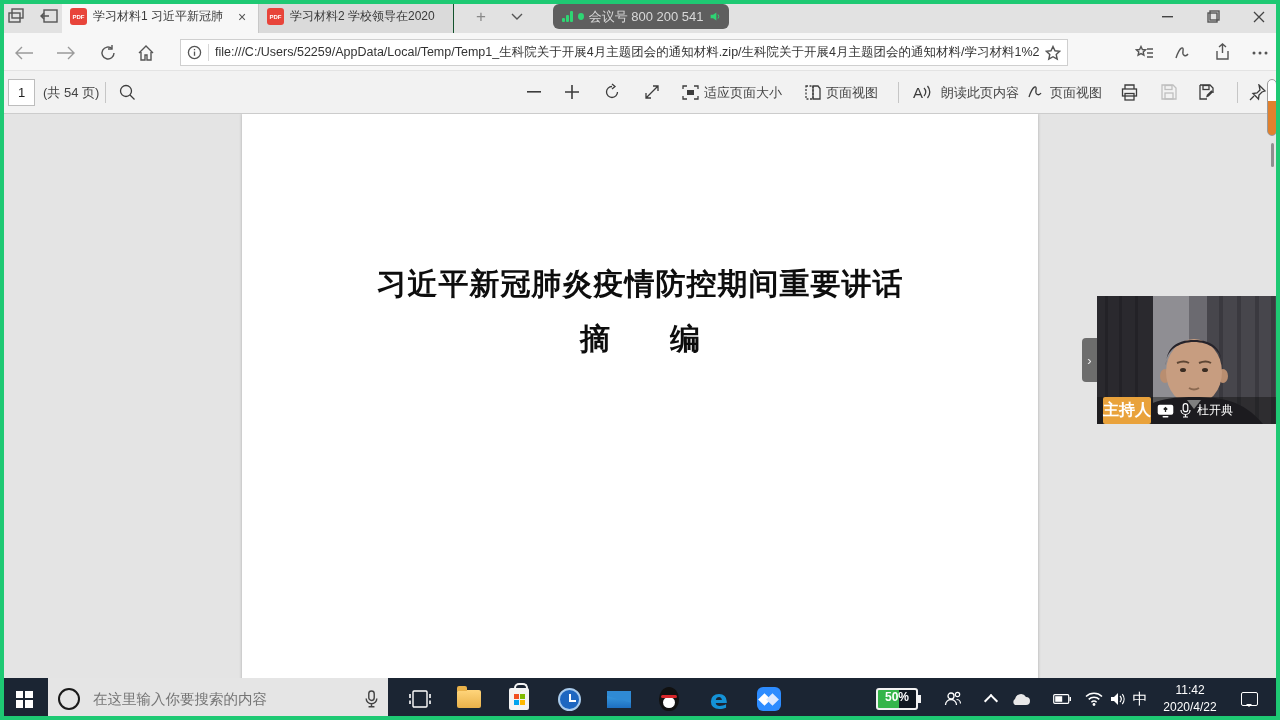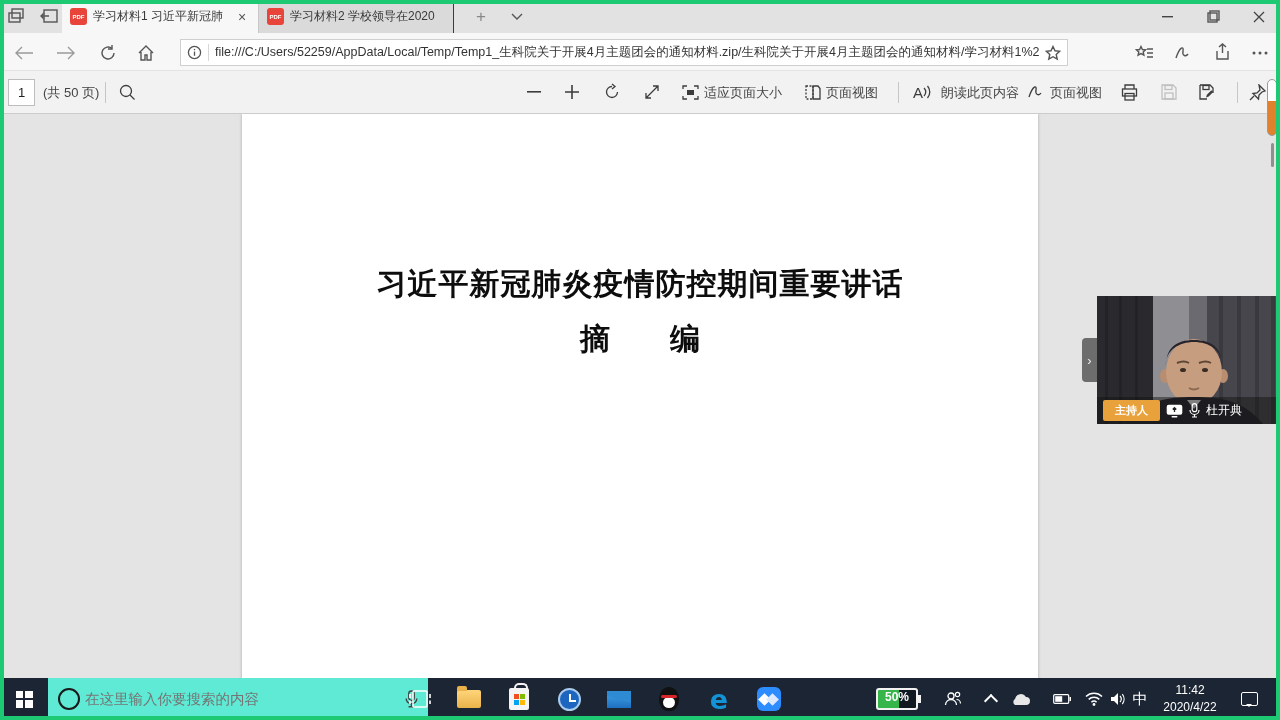--- a/index.html
+++ b/index.html
@@ -51,29 +51,29 @@
   .wm i{position:absolute;width:17px;height:17px;background:#6a6a6a;transform:rotate(45deg);border-radius:3px}
   .wm i:nth-child(1){left:4px;top:2px}
   .wm i:nth-child(2){left:20px;top:2px;background:#5c5c5c}
 
   .scrollpill{position:absolute;left:1267px;top:79px;width:10px;height:57px;border:1.5px solid #9a9a9a;border-radius:5px;background:linear-gradient(to bottom,#fdfdfd 0 38%,#e0812e 38% 100%);z-index:40}
   .scrolldash{position:absolute;left:1271px;top:143px;width:3px;height:24px;background:#8f8f8f;border-radius:2px;z-index:40}
 
   .videopanel{position:absolute;left:1097px;top:296px;width:183px;height:128px;background:#333;z-index:41;overflow:hidden}
   .videotab{position:absolute;left:1082px;top:338px;width:15px;height:44px;background:rgba(88,88,88,.85);border-radius:4px 0 0 4px;color:#eee;font-size:13px;display:flex;align-items:center;justify-content:center;z-index:41}
   .vidbar{position:absolute;left:0;right:0;bottom:0;height:27px;background:rgba(15,15,15,.45);display:flex;align-items:center;padding:0 6px;gap:6px}
-  .hostbadge{background:#e9a23b;color:#fff;font-size:11px;font-weight:bold;padding:3px 12px;border-radius:2px;white-space:nowrap}
+  .hostbadge{background:#e9a23b;color:#fff;font-size:16px;font-weight:bold;padding:3px 0;border-radius:2px;white-space:nowrap}
   .vidname{color:#fff;font-size:12px;white-space:nowrap}
 
   
   .taskbar{position:absolute;left:0;right:0;bottom:0;height:42px;background:#1b2533;z-index:30}
   .startbtn{position:absolute;left:0;top:0;width:48px;height:42px;display:flex;align-items:center;justify-content:center}
   .winlogo{width:17px;height:17px;display:grid;grid-template-columns:7.5px 7.5px;grid-template-rows:7.5px 7.5px;gap:2px}
   .winlogo i{background:#fff;display:block}
-  .searchbox{position:absolute;left:48px;top:0;width:380px;height:42px;background:#5eead4;display:flex;align-items:center;padding:0 10px;gap:5px}
+  .searchbox{position:absolute;left:48px;top:0;width:340px;height:42px;background:#e5e5e5;display:flex;align-items:center;padding:0 10px;gap:13px}
   .cortana{width:22px;height:22px;border:2.5px solid #1a1a1a;border-radius:50%;flex:0 0 auto}
   .searchinput{flex:1;border:none;outline:none;font-size:14.5px;color:#444;background:transparent;font-family:inherit}
   .tbicon{position:absolute;top:0;width:44px;height:42px;display:flex;align-items:center;justify-content:center}
   .appindicator{position:absolute;bottom:1px;width:30px;height:3px;background:#5f9fd6}
   .trayicon{position:absolute;top:0;height:42px;display:flex;align-items:center;justify-content:center;color:#fff}
   .battwidget{position:absolute;left:876px;top:10px;width:42px;height:22px;border:2px solid #f2f2f2;border-radius:3px;background:linear-gradient(to right,#35b54a 0 55%,#101821 55% 100%);color:#fff;font-size:12px;font-weight:bold;display:flex;align-items:flex-start;justify-content:center}
   .battwidget:after{content:"";position:absolute;right:-5px;top:5px;width:3px;height:8px;background:#f2f2f2}
   .clockblock{position:absolute;left:1150px;top:4px;width:80px;text-align:center;color:#fff;font-size:12px;line-height:17px}
   .chevup{width:10px;height:10px;border-left:2px solid #fff;border-top:2px solid #fff;transform:rotate(45deg);margin-top:4px}
   .actionicon{width:17px;height:14px;border:1.5px solid #fff;border-radius:2px;position:relative}
@@ -137,20 +137,33 @@
       <span class="tabtitle">学习材料2 学校领导在2020</span>
     </div>
 
     <div class="newtab" style="left:470px">+</div>
     <div class="tabdrop" style="left:506px">
       <svg width="12" height="8" viewBox="0 0 12 8" style="margin:7px auto 0">
           <path d="M1 1l5 5 5-5" class="g-stroke"></path>
         </svg>
     </div>
 
+    <div class="meeting-pill">
+      <span class="sigbars">
+          <i style="height:4px"></i>
+          <i style="height:7px"></i>
+          <i style="height:11px"></i>
+        </span>
+      <span class="greendot"></span>
+      <span class="pilltext">会议号 800 200 541</span>
+      <svg width="13" height="13" viewBox="0 0 14 14">
+          <path d="M2 5h3l4-3v10L5 9H2z" fill="#2ed573"></path>
+          <path d="M11 4.5a4 4 0 010 5" stroke="#2ed573" fill="none" stroke-width="1.2"></path>
+        </svg>
+    </div>
 
     <div class="winctl" style="left:1150px">
       <svg width="11" height="2" viewBox="0 0 11 2">
           <rect width="11" height="1.4" fill="#444"></rect>
         </svg>
     </div>
     <div class="winctl" style="left:1196px">
       <svg width="13" height="13" viewBox="0 0 13 13">
           <rect x="3" y="1" width="9" height="9" class="g-stroke"></rect>
           <rect x="1" y="3" width="9" height="9" fill="#e2e2e2" class="g-stroke"></rect>
@@ -220,21 +233,21 @@
       <svg width="16" height="4" viewBox="0 0 16 4" style="margin:10px auto 0">
           <circle cx="2" cy="2" r="1.5" fill="#555"></circle>
           <circle cx="8" cy="2" r="1.5" fill="#555"></circle>
           <circle cx="14" cy="2" r="1.5" fill="#555"></circle>
         </svg>
     </div>
   </div>
 
   <div class="pdfbar">
     <div class="pagebox">1</div>
-    <div class="barlabel" style="left:43px">(共 50 页)</div>
+    <div class="barlabel" style="left:43px">(共 54 页)</div>
     <div class="barsep" style="left:105px"></div>
     <div class="baricon" style="left:116px">
       <svg width="18" height="18" viewBox="0 0 18 18">
           <circle cx="8" cy="8" r="5.5" class="d-stroke"></circle>
           <path d="M12 12l4.5 4.5" class="d-stroke"></path>
         </svg>
     </div>
 
     <div class="baricon" style="left:523px">
       <svg width="14" height="2" viewBox="0 0 14 2">

